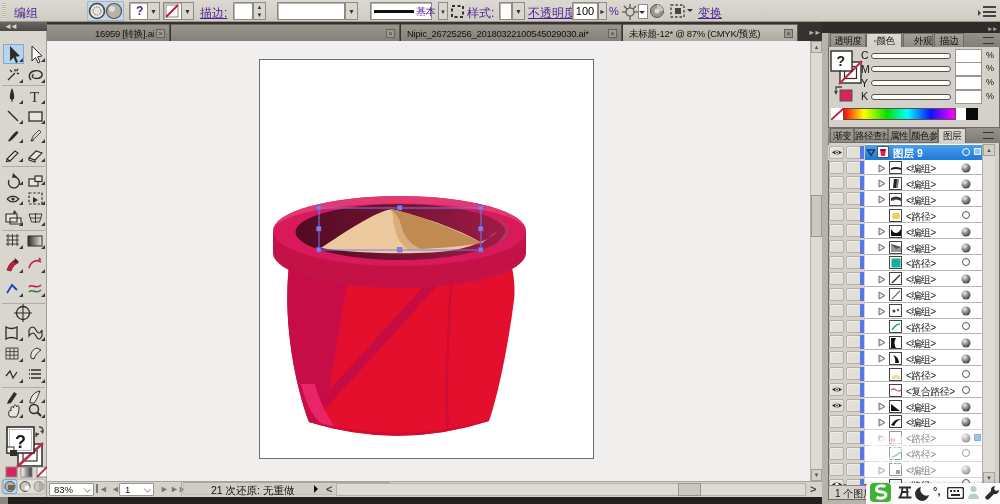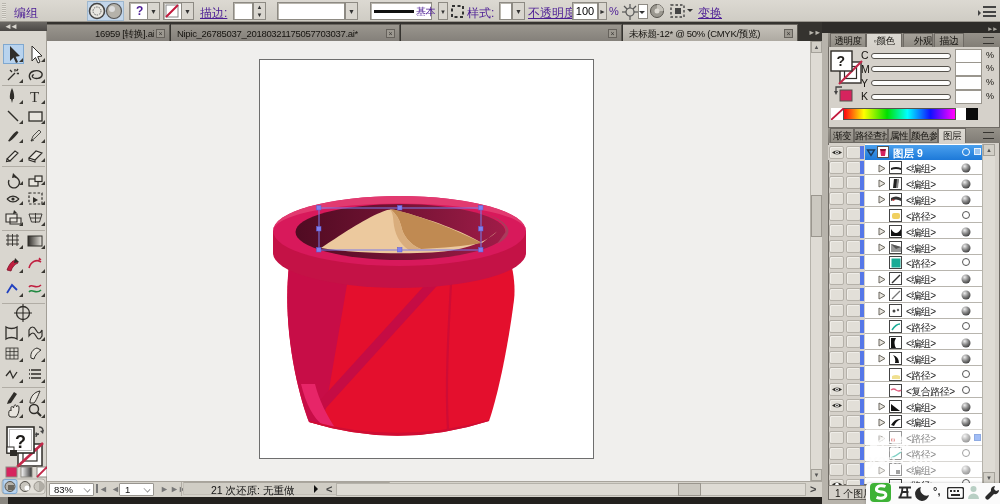--- a/index.html
+++ b/index.html
@@ -72,28 +72,28 @@
 <div class="ab" style="left:687px;top:9px;width:0;height:0;border:3.5px solid transparent;border-top-color:#333"></div>
 <div class="ab tx blue" style="left:698px;top:5px;font-size:12px">变换</div>
 <div class="ab" style="left:983px;top:6px;width:13px;height:11px;border-top:2px solid #444;border-bottom:2px solid #444;background:linear-gradient(#d5d2ca 0 3px,#444 3px 5px,#d5d2ca 5px)"></div>
 <div class="ab" style="left:978px;top:10px;width:0;height:0;border:3px solid transparent;border-left-color:#444"></div>
 <div class="ab" style="left:47px;top:22px;width:775px;height:19px;background:#35332f"></div>
 <div class="ab" style="left:47px;top:24px;width:123px;height:17px;background:linear-gradient(#9a968e,#84807a);border-right:1px solid #5a5751;border-top:1px solid #6a6660;overflow:hidden">
     <div style="position:absolute;left:6px;right:15px;top:3px;font-size:9.5px;color:#15130f;white-space:nowrap;letter-spacing:-0.3px;overflow:hidden"><span style="padding-left:42px"></span>16959 [转换].ai* @ 1...</div>
     <div style="position:absolute;right:4px;top:4px;width:9px;height:9px;border:1px solid #66625c;background:#9d9991;font-size:7px;line-height:7px;text-align:center;color:#3a3834">×</div>
   </div>
 <div class="ab" style="left:171px;top:24px;width:229px;height:17px;background:linear-gradient(#9a968e,#84807a);border-right:1px solid #5a5751;border-top:1px solid #6a6660;overflow:hidden">
-    <div style="position:absolute;left:6px;right:15px;top:3px;font-size:9.5px;color:#15130f;white-space:nowrap;letter-spacing:-0.3px;overflow:hidden">Nipic_26785037_20180321175057703037.ai*</div>
     <div style="position:absolute;right:4px;top:4px;width:9px;height:9px;border:1px solid #66625c;background:#9d9991;font-size:7px;line-height:7px;text-align:center;color:#3a3834">×</div>
   </div>
 <div class="ab" style="left:401px;top:24px;width:221px;height:17px;background:linear-gradient(#9a968e,#84807a);border-right:1px solid #5a5751;border-top:1px solid #6a6660;overflow:hidden">
+    <div style="position:absolute;left:6px;right:15px;top:3px;font-size:9.5px;color:#15130f;white-space:nowrap;letter-spacing:-0.3px;overflow:hidden">Nipic_26725256_20180322100545029030.ai*</div>
     <div style="position:absolute;right:4px;top:4px;width:9px;height:9px;border:1px solid #66625c;background:#9d9991;font-size:7px;line-height:7px;text-align:center;color:#3a3834">×</div>
   </div>
 <div class="ab" style="left:623px;top:24px;width:175px;height:17px;background:linear-gradient(#c6c2ba,#aeaaa2);border-right:1px solid #5a5751;border-top:1px solid #6a6660;overflow:hidden">
-    <div style="position:absolute;left:6px;right:15px;top:3px;font-size:9.5px;color:#15130f;white-space:nowrap;letter-spacing:-0.3px;overflow:hidden">未标题-12* @ 50% (CMYK/预览)</div>
+    <div style="position:absolute;left:6px;right:15px;top:3px;font-size:9.5px;color:#15130f;white-space:nowrap;letter-spacing:-0.3px;overflow:hidden">未标题-12* @ 87% (CMYK/预览)</div>
     <div style="position:absolute;right:4px;top:4px;width:9px;height:9px;border:1px solid #66625c;background:#9d9991;font-size:7px;line-height:7px;text-align:center;color:#3a3834">×</div>
   </div>
 <div class="ab" style="left:808px;top:28px;color:#b8b5ad;font-size:7.5px;letter-spacing:-1.5px">►►</div>
 <div class="ab" style="left:0;top:22px;width:47px;height:475px;background:#d9d6cf;border-right:1px solid #a29e96"></div>
 <div class="ab" style="left:0;top:22px;width:47px;height:9px;background:linear-gradient(#6a6763,#4b4845)"></div>
 <div class="ab" style="left:4px;top:22px;color:#d8d5ce;font-size:8px;line-height:9px;letter-spacing:-2px">◄◄</div>
 <div class="ab" style="left:3px;top:44px;width:21px;height:20px;background:#b8d3ee;border:1px solid #7fa8d0"></div>
 <svg class="ab" style="left:0;top:40px" width="47" height="385" viewBox="0 0 47 385">
 <g fill="#2f2d29" stroke="none">
 <path d="M10,6 L10,21 L13.5,17.5 L16,23 L18,22 L15.7,16.7 L20,16 Z"></path>

